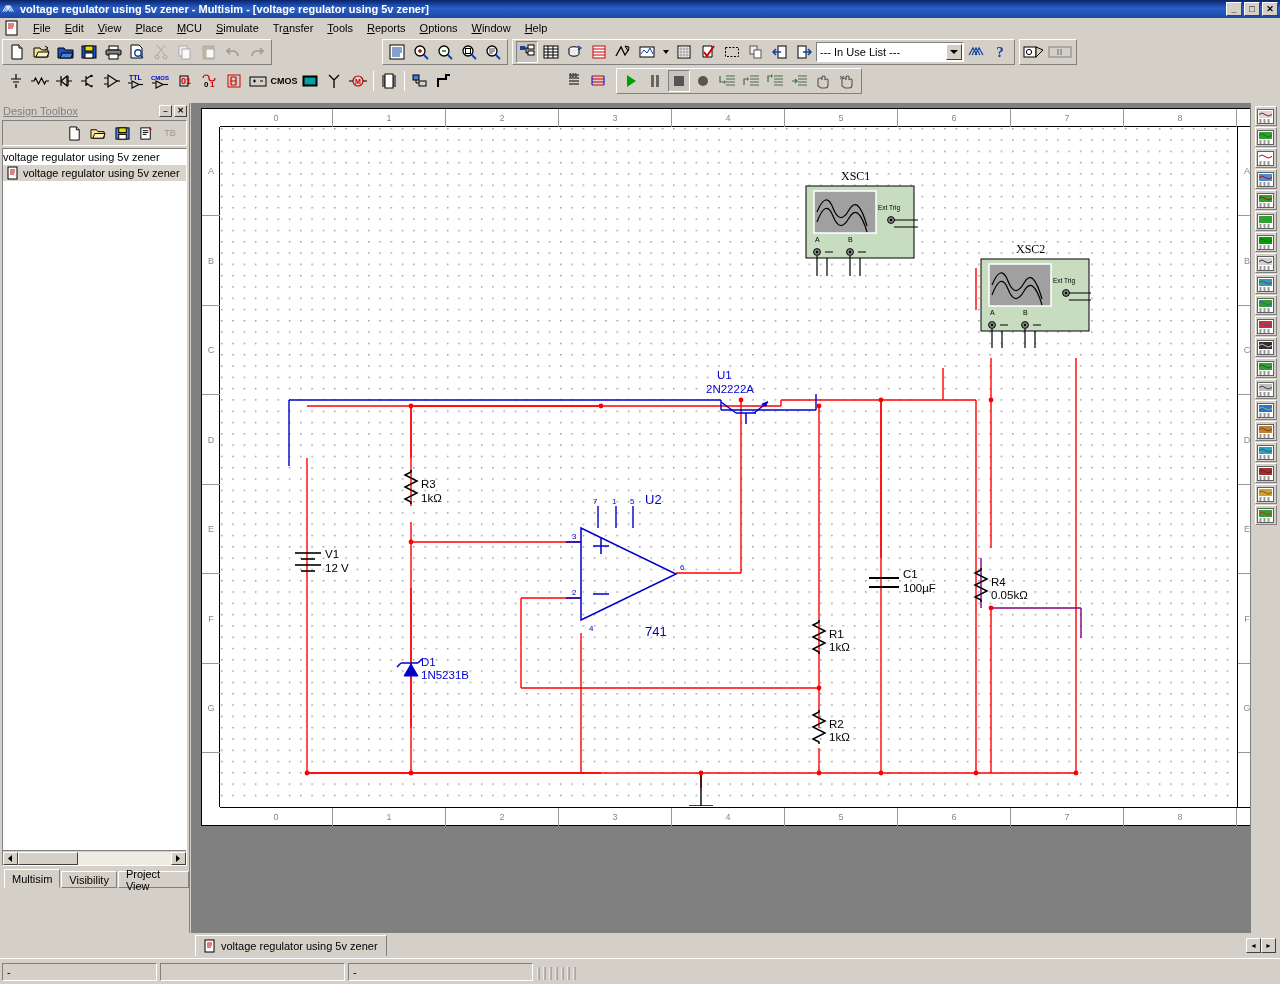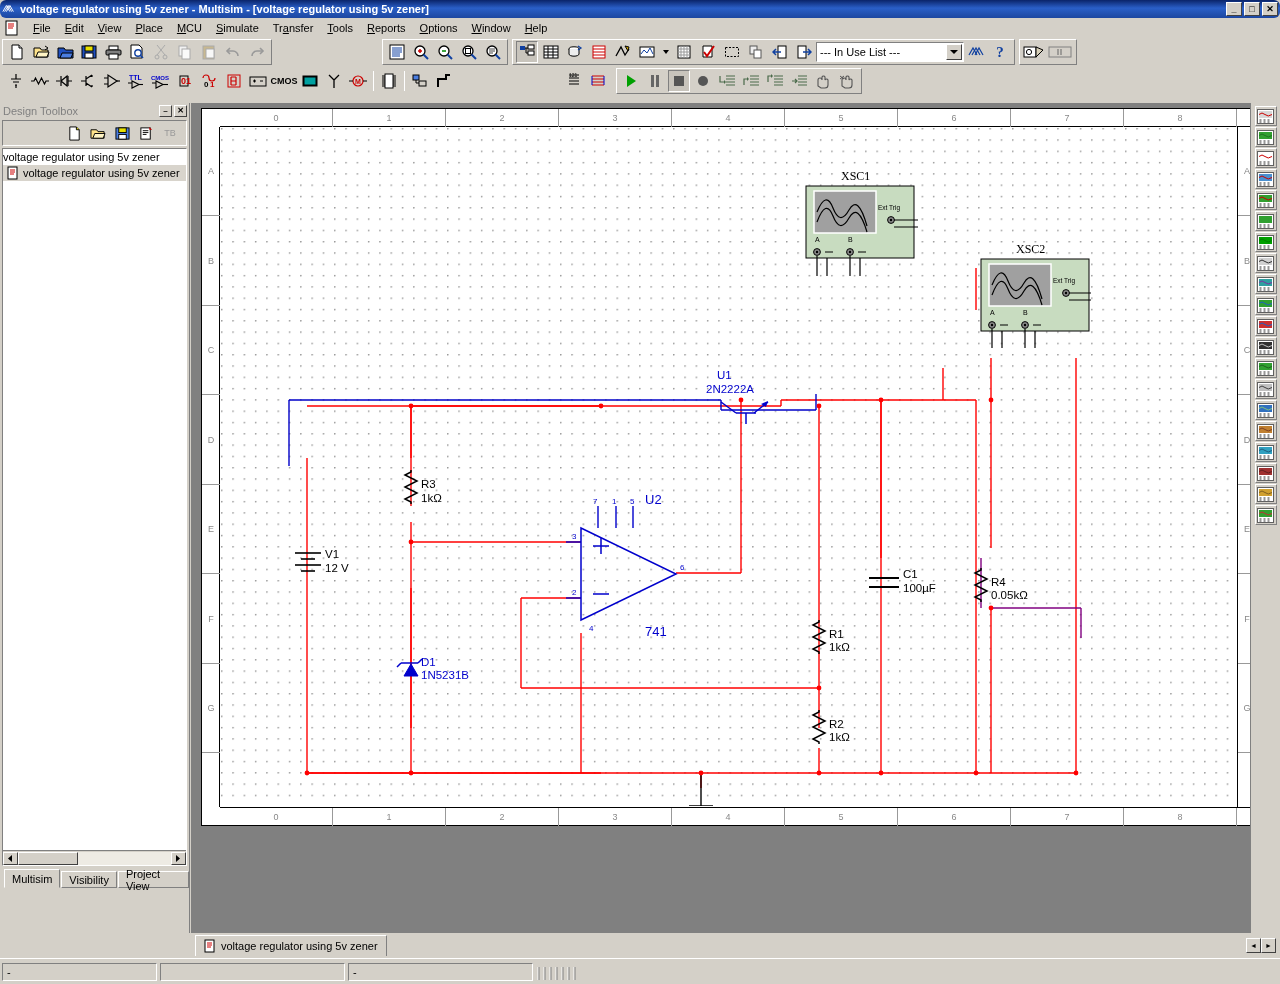--- a/index.html
+++ b/index.html
@@ -13,21 +13,20 @@
   }
   #app { position: relative; width: 1280px; height: 984px; background:#d4d0c8; }
 
   
   .titlebar {
     height: 18px;
     background: linear-gradient(to bottom,#0a246a,#2a5fc8 45%,#1c47a0);
     display: flex; align-items: center;
     color: #fff; font-weight: bold; font-size: 11px;
     padding-left: 2px;
-    border-radius: 6px;
   }
   .title-icon { width:14px;height:14px;margin-right:4px;flex:0 0 auto; }
   .title-text { flex:1 1 auto; white-space:nowrap; overflow:hidden; }
   .title-btns { display:flex; gap:2px; padding-right:2px; }
   .tbtn {
     width:16px;height:14px;background:#d4d0c8;
     border:1px solid; border-color:#fff #404040 #404040 #fff;
     display:flex;align-items:center;justify-content:center;
     color:#000;font-size:9px;font-weight:bold;line-height:1;
   }
@@ -73,21 +72,21 @@
   
   .leftdock {
     position:absolute; left:0; top:103px; width:190px; height:830px;
     background:#d4d0c8; border-right:1px solid #808080;
   }
   .dock-title {
     height:15px; display:flex;align-items:center;
     font-size:11px;color:#808080; padding-left:3px;
     background:#d4d0c8;
   }
-  .dock-title .dt-text{flex:1 1 auto;}
+  .dock-title .dt-text{flex:1 1 auto;text-decoration:underline;}
   .dock-btn{
     width:13px;height:12px;margin-right:2px;background:#d4d0c8;
     border:1px solid;border-color:#fff #404040 #404040 #fff;
     display:flex;align-items:center;justify-content:center;
     font-size:8px;line-height:1;color:#000;font-weight:bold;
   }
   .dtb-toolbar{
     height:26px;display:flex;align-items:center;justify-content:flex-end;
     border:1px solid;border-color:#808080 #fff #fff #808080;
     margin:2px 2px 0 2px; background:#d4d0c8; padding-right:4px;

